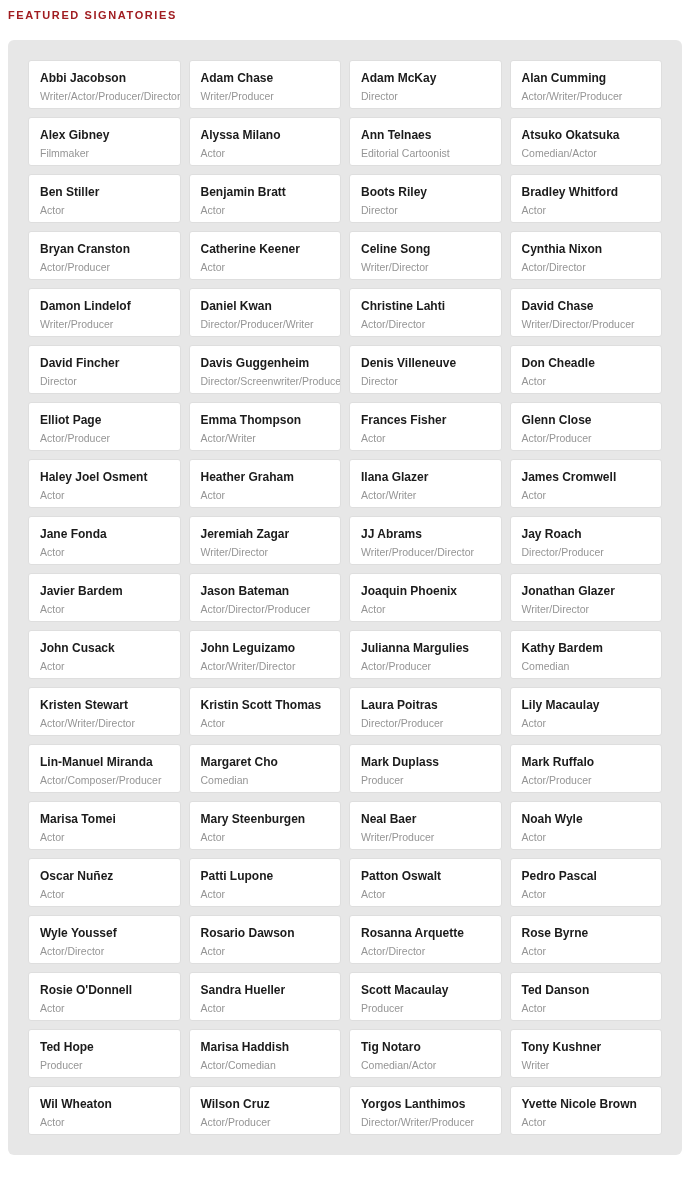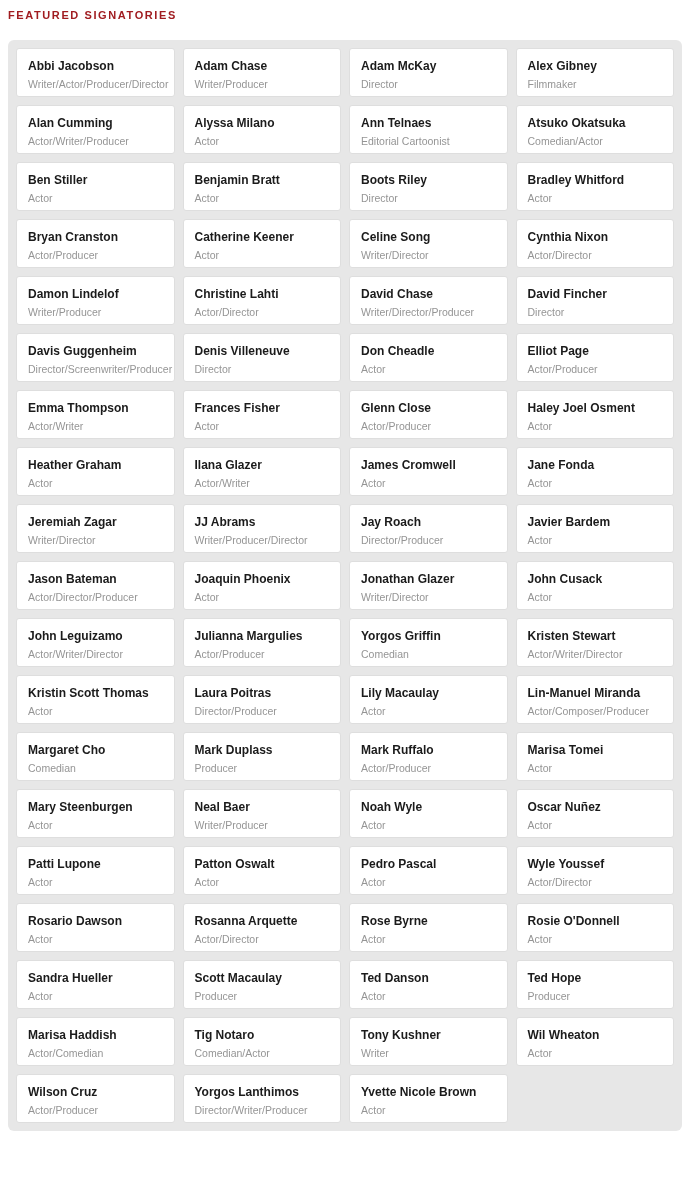--- a/index.html
+++ b/index.html
@@ -25,21 +25,21 @@
     color: #a01c20;
     text-transform: uppercase;
   }
   .panel {
     position: absolute;
     left: 8px;
     top: 40px;
     width: 674px;
     background: #e7e7e7;
     border-radius: 6px;
-    padding: 8px;
+    padding: 20px;
   }
   .grid {
     display: grid;
     grid-template-columns: repeat(4, 1fr);
     gap: 8px;
   }
   .card {
     background: #ffffff;
     border: 1px solid #dedede;
     border-radius: 3px;
@@ -79,30 +79,30 @@
     <div class="name">Adam Chase</div>
     <div class="role">Writer/Producer</div>
   </div>
 
   <div class="card">
     <div class="name">Adam McKay</div>
     <div class="role">Director</div>
   </div>
 
   <div class="card">
+    <div class="name">Alan Cumming</div>
+    <div class="role">Actor/Writer/Producer</div>
+  </div>
+
+  <div class="card">
     <div class="name">Alex Gibney</div>
     <div class="role">Filmmaker</div>
   </div>
 
   <div class="card">
-    <div class="name">Alan Cumming</div>
-    <div class="role">Actor/Writer/Producer</div>
-  </div>
-
-  <div class="card">
     <div class="name">Alyssa Milano</div>
     <div class="role">Actor</div>
   </div>
 
   <div class="card">
     <div class="name">Ann Telnaes</div>
     <div class="role">Editorial Cartoonist</div>
   </div>
 
   <div class="card">
@@ -148,20 +148,24 @@
   <div class="card">
     <div class="name">Cynthia Nixon</div>
     <div class="role">Actor/Director</div>
   </div>
 
   <div class="card">
     <div class="name">Damon Lindelof</div>
     <div class="role">Writer/Producer</div>
   </div>
 
+  <div class="card">
+    <div class="name">Daniel Kwan</div>
+    <div class="role">Director/Producer/Writer</div>
+  </div>
 
   <div class="card">
     <div class="name">Christine Lahti</div>
     <div class="role">Actor/Director</div>
   </div>
 
   <div class="card">
     <div class="name">David Chase</div>
     <div class="role">Writer/Director/Producer</div>
   </div>
@@ -276,21 +280,21 @@
     <div class="name">John Leguizamo</div>
     <div class="role">Actor/Writer/Director</div>
   </div>
 
   <div class="card">
     <div class="name">Julianna Margulies</div>
     <div class="role">Actor/Producer</div>
   </div>
 
   <div class="card">
-    <div class="name">Yorgos Griffin</div>
+    <div class="name">Kathy Bardem</div>
     <div class="role">Comedian</div>
   </div>
 
   <div class="card">
     <div class="name">Kristen Stewart</div>
     <div class="role">Actor/Writer/Director</div>
   </div>
 
   <div class="card">
     <div class="name">Kristin Scott Thomas</div>

